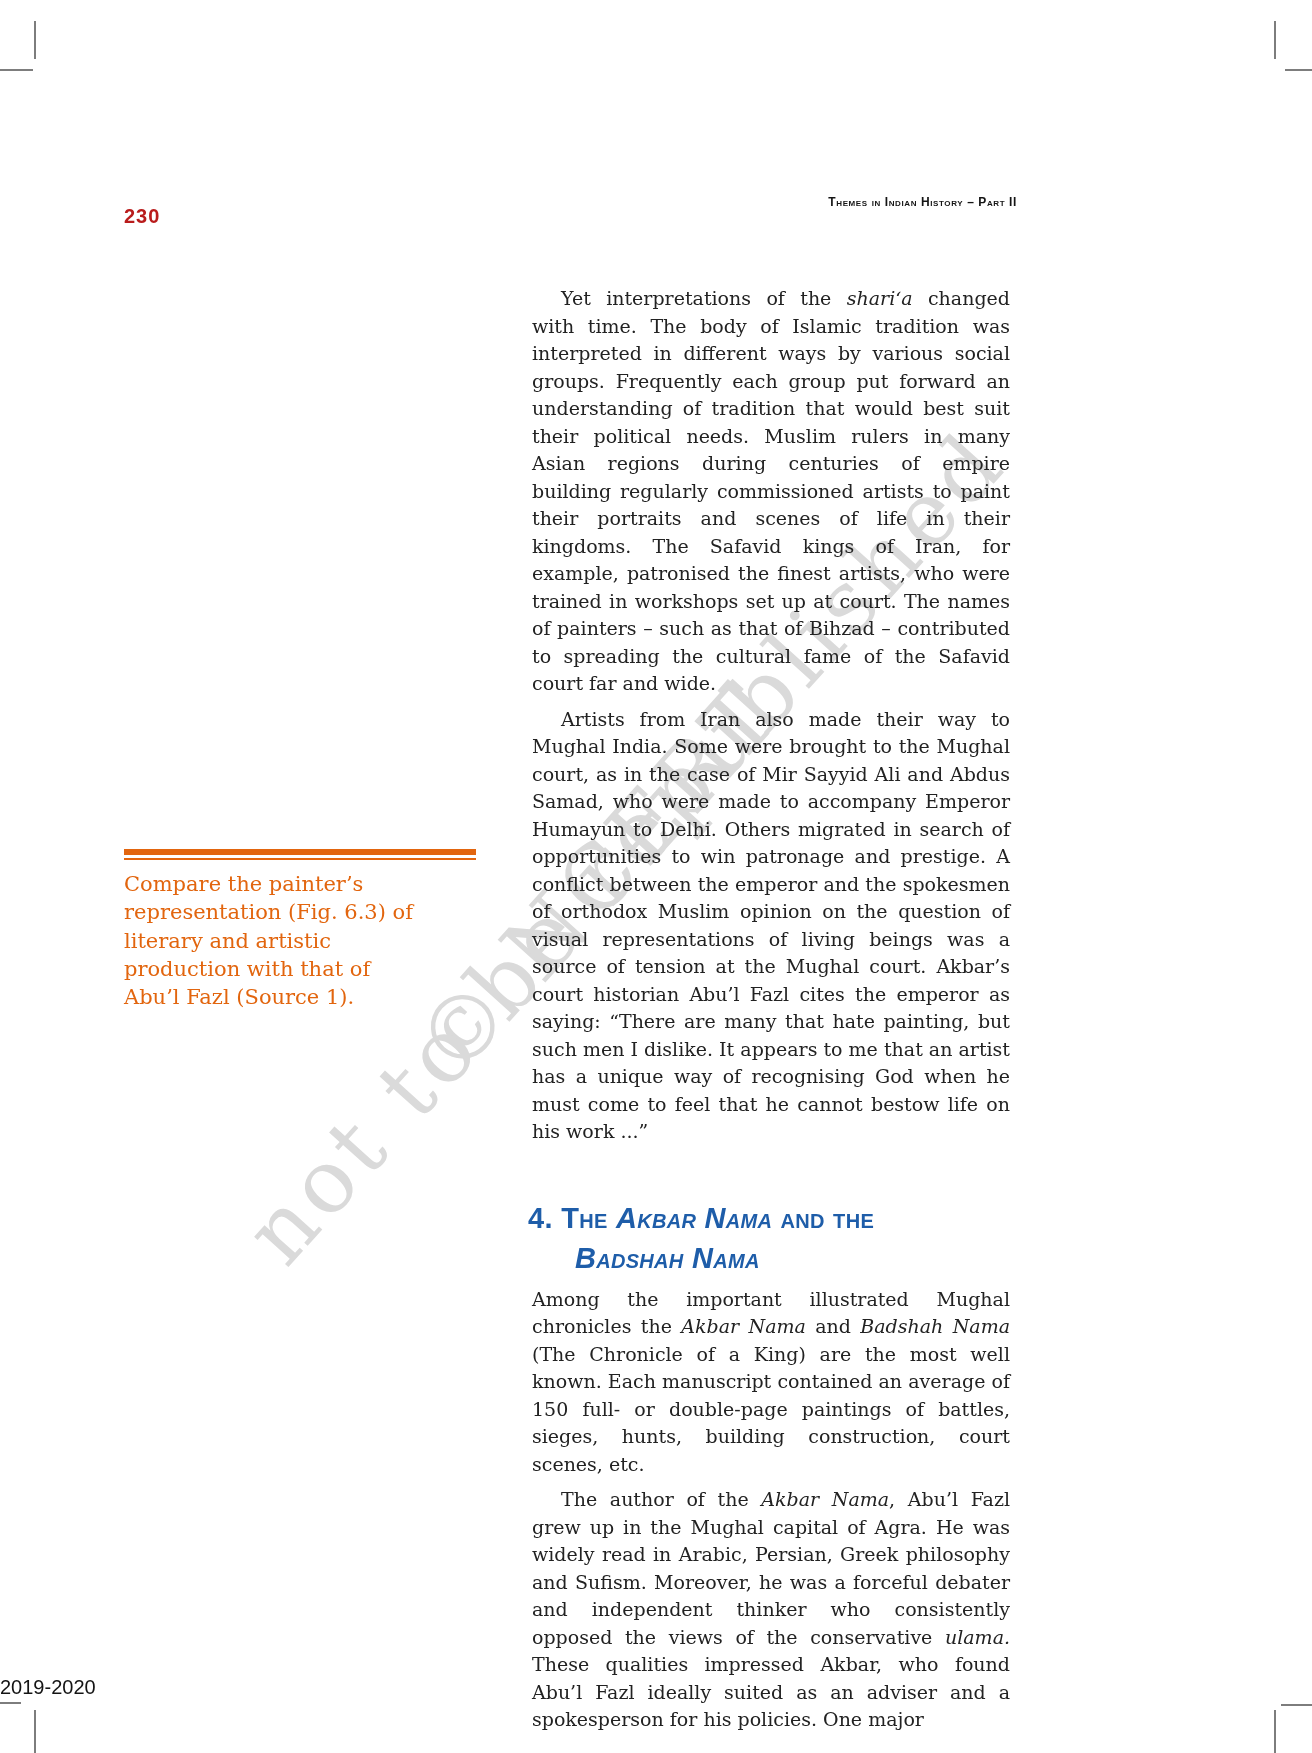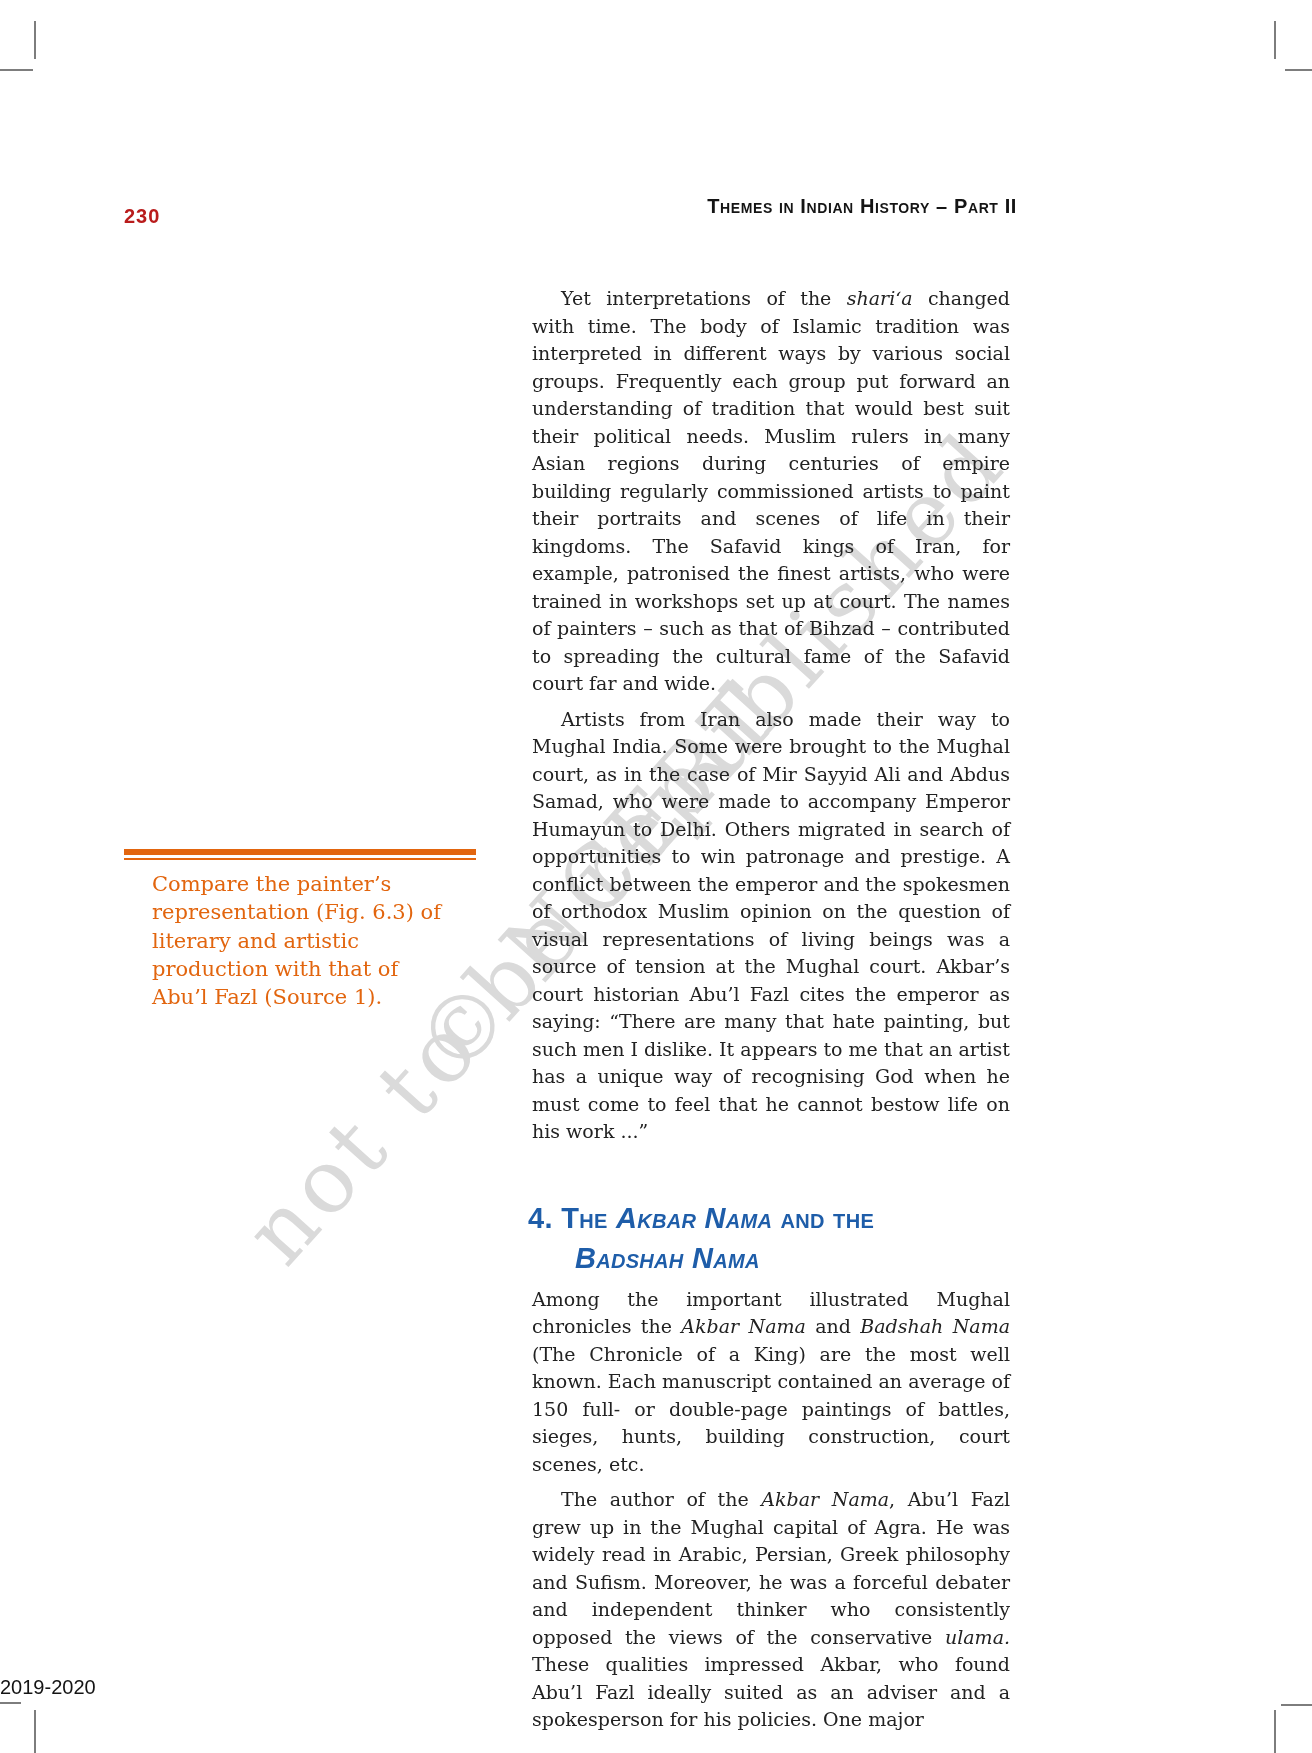--- a/index.html
+++ b/index.html
@@ -21,21 +21,21 @@
   #wm-line2{left:225px;top:1215px;font-size:88px;}
   
   #page-number{
     position:absolute;left:124px;top:193px;z-index:2;
     font-family:"Liberation Sans",sans-serif;font-weight:bold;
     font-size:20px;letter-spacing:1px;color:#b91c1c;margin-top:12px;
   }
   #running-header{
     position:absolute;right:295px;top:195px;z-index:2;
     font-family:"Liberation Sans",sans-serif;font-weight:bold;
-    font-variant:small-caps;font-size:20px;letter-spacing:0.6px;color:#141414;
+    font-variant:small-caps;font-size:12px;letter-spacing:0.6px;color:#141414;
   }
   
   #body-column{
     position:absolute;left:524px;top:277px;width:494px;z-index:2;
     font-size:19px;line-height:27.5px;color:#222;
     text-align:justify;
   }
   #body-column p{margin:8px;}
   #body-column p.indent{text-indent:29px;}
   #body-column em{font-style:italic;}
@@ -50,21 +50,21 @@
   #section-heading em{font-style:italic;}
   
   #sidebar{position:absolute;left:124px;top:849px;width:352px;z-index:2;color:#e2650e;}
   #sidebar-rule-thick{height:6px;background:#e2650e;}
   #sidebar-rule-thin{height:2px;background:#e2650e;margin-top:3px;}
   #discuss-row{margin-top:16px;display:flex;align-items:center;gap:10px;}
   #discuss-label{
     font-family:"DejaVu Serif",serif;font-size:30px;line-height:30px;
   }
   #sidebar-text{margin-top:10px;font-size:21px;line-height:28.3px;width:230px;}
-  .sidebar-line{white-space:nowrap;margin-left:28px;}
+  .sidebar-line{white-space:nowrap;}
   
   #footer{
     position:absolute;left:0;top:1676px;width:1303px;text-align:left;z-index:2;
     font-family:"Liberation Sans",sans-serif;font-size:20px;color:#141414;
   }
 </style>
 </head>
 <body>
 
 <div class="crop" style="left:34px;top:21px;width:2px;height:38px;"></div>

